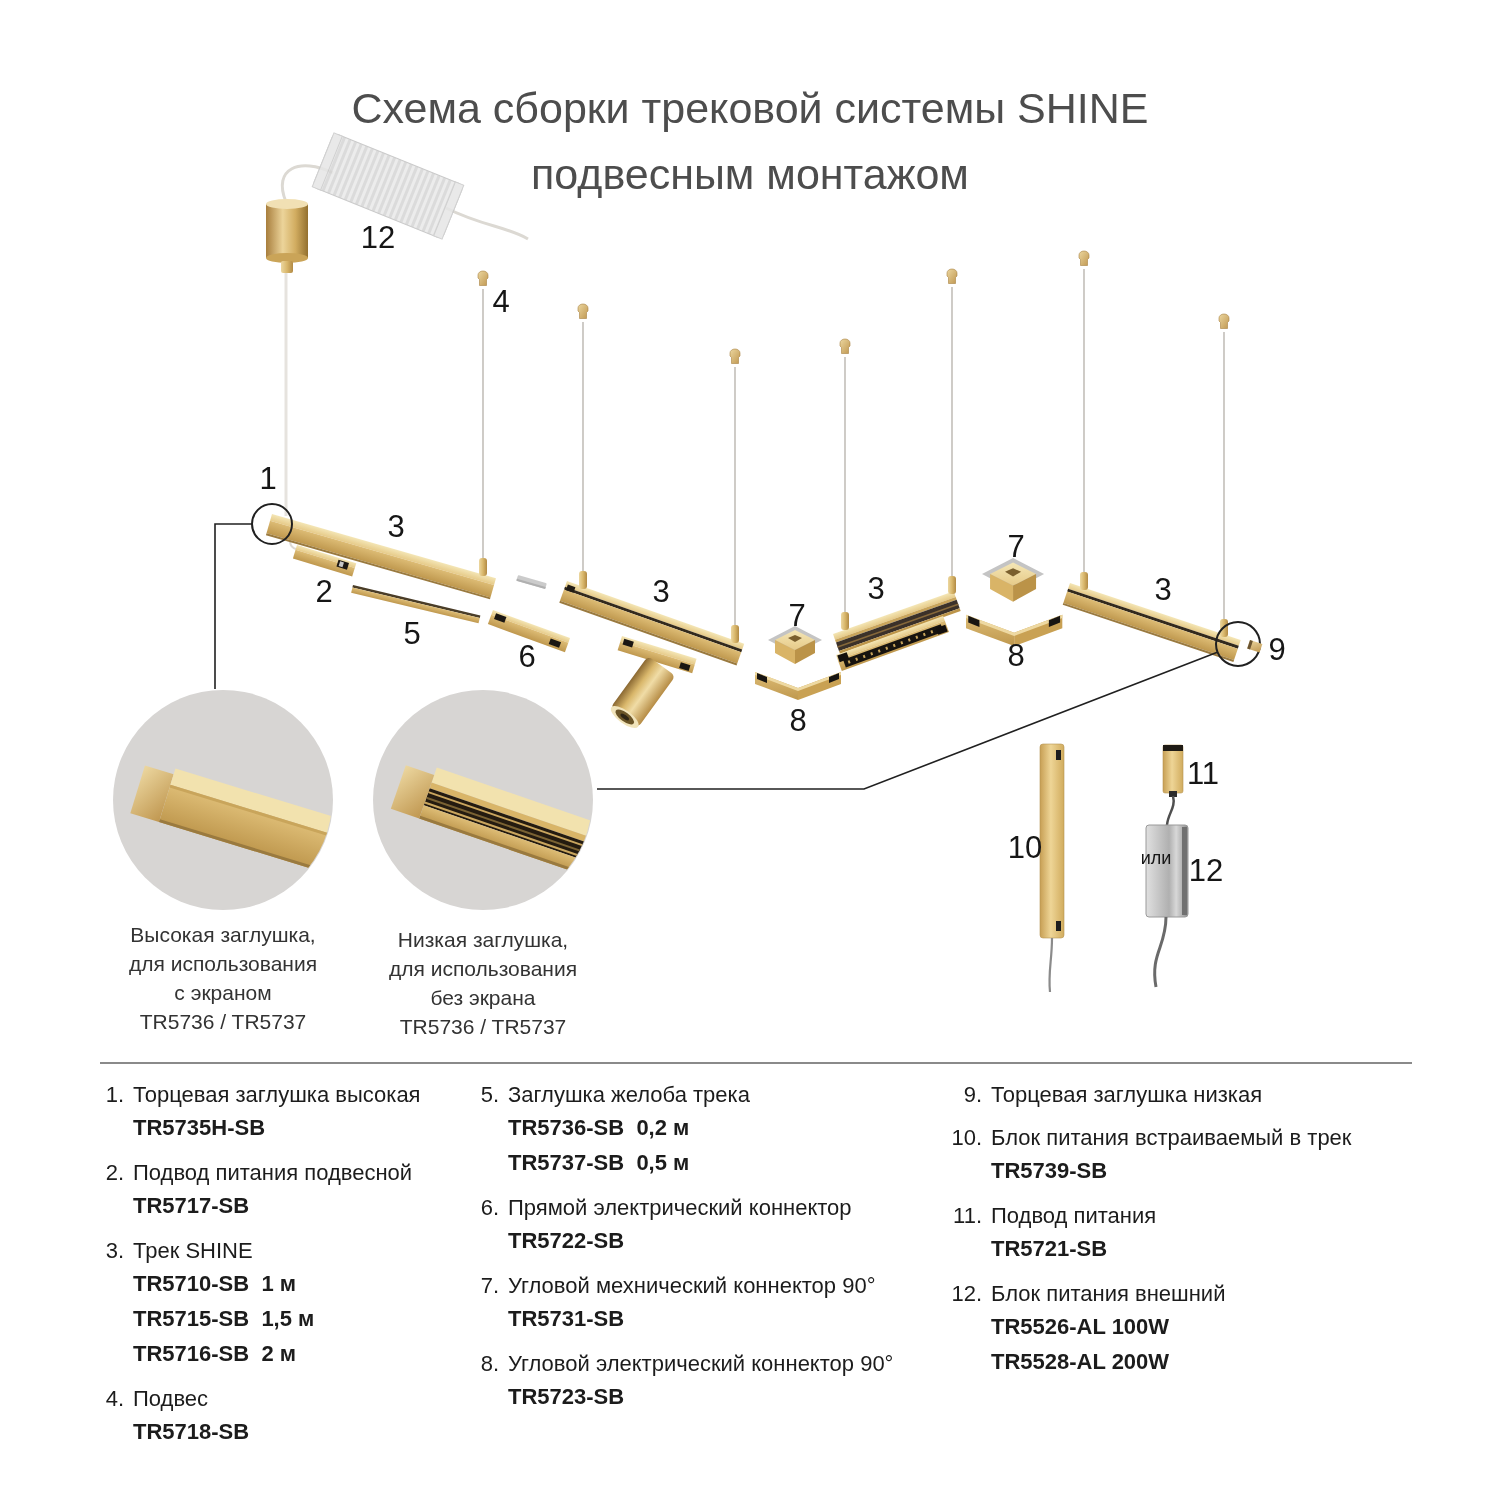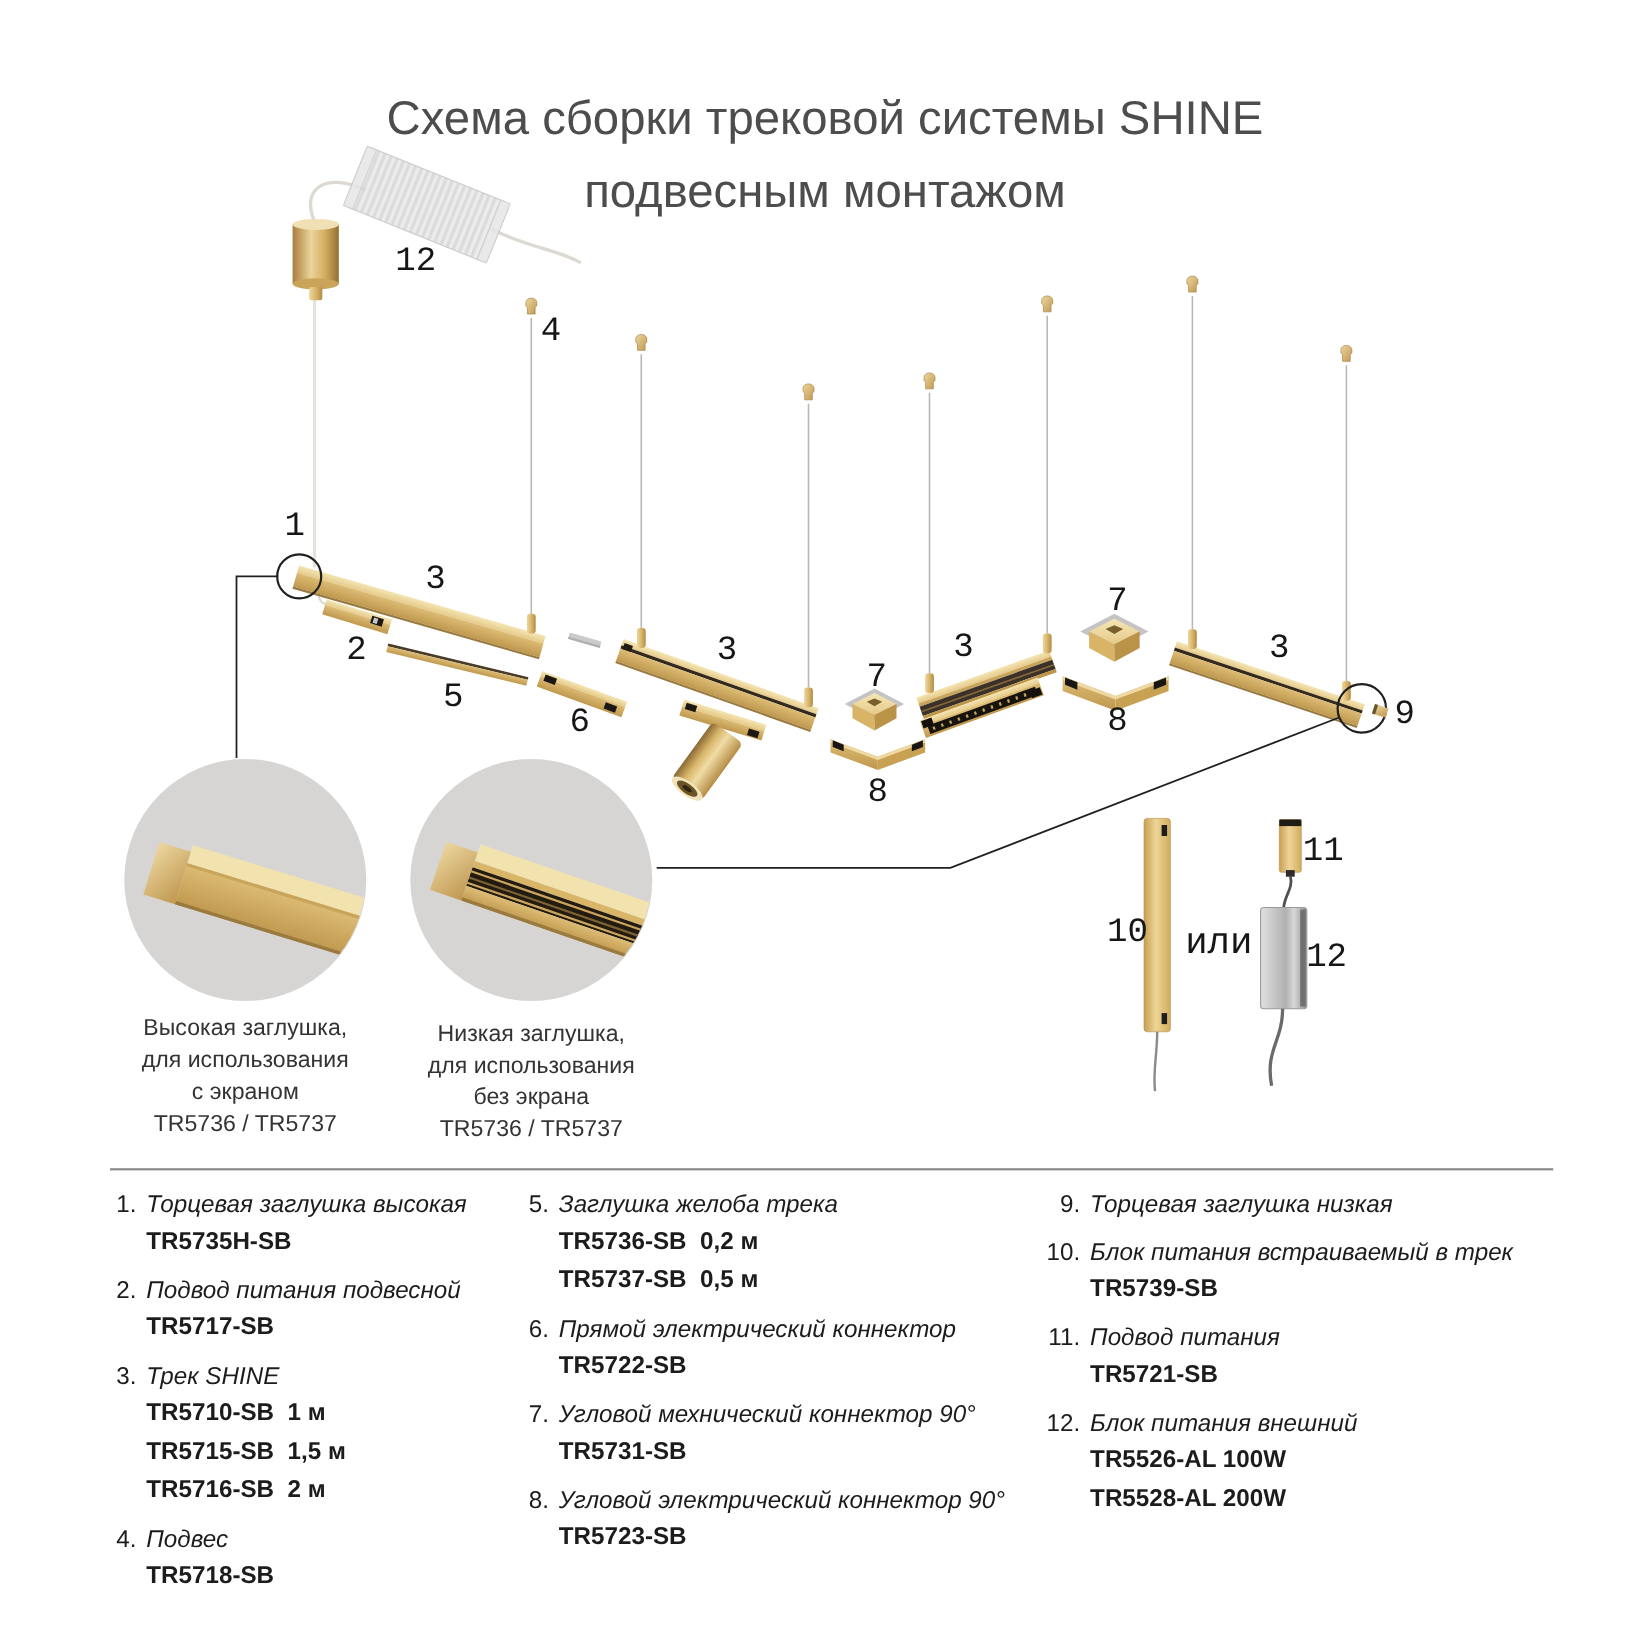--- a/index.html
+++ b/index.html
@@ -2,32 +2,32 @@
 <html><head>
 <meta charset="utf-8">
 <style>
   html,body{margin:0;padding:0;background:#fff;}
   .stage{position:relative;width:1500px;height:1500px;background:#ffffff;overflow:hidden;
          font-family:"Liberation Sans",sans-serif;color:#1c1c1c;}
   .title{position:absolute;left:0;width:1500px;text-align:center;color:#4d4d4d;}
   .title.l1{top:84px;font-size:43px;}
   .title.l2{top:150px;font-size:43px;}
   svg.diagram{position:absolute;left:0;top:0;}
-  .dlabel{position:absolute;transform:translate(-50%,-50%);font-size:31px;color:#161616;z-index:5;font-family:Liberation Mono, monospace;}
-  .dlabel.or{font-size:34px;}
+  .dlabel{position:absolute;transform:translate(-50%,-50%);font-size:31px;color:#161616;z-index:5;}
+  .dlabel.or{font-size:18px;margin-left:48px;}
   .caption{position:absolute;width:330px;text-align:center;font-size:21px;line-height:29px;color:#333;z-index:5;}
   .sep{position:absolute;left:100px;top:1062px;width:1312px;height:2px;background:#8a8a8a;}
   .col{position:absolute;top:1080px;width:460px;}
   .col.c1{left:92px;width:370px;}
   .col.c2{left:467px;width:460px;}
   .col.c3{left:936px;width:480px;}
   .item{display:flex;margin-bottom:13px;}
   .pnum{width:32px;text-align:right;margin-right:9px;font-size:22px;line-height:30px;flex:none;}
   .col.c3 .pnum{width:46px;}
-  .pname{font-size:22px;line-height:30px;font-style:italic;}
+  .pname{font-size:22px;line-height:30px;}
   .pcode{font-size:22px;line-height:35px;font-weight:bold;white-space:pre;}
 </style>
 </head>
 <body>
 
 <div class="stage">
 
   <div class="title l1">Схема сборки трековой системы SHINE</div>
   <div class="title l2">подвесным монтажом</div>
 

